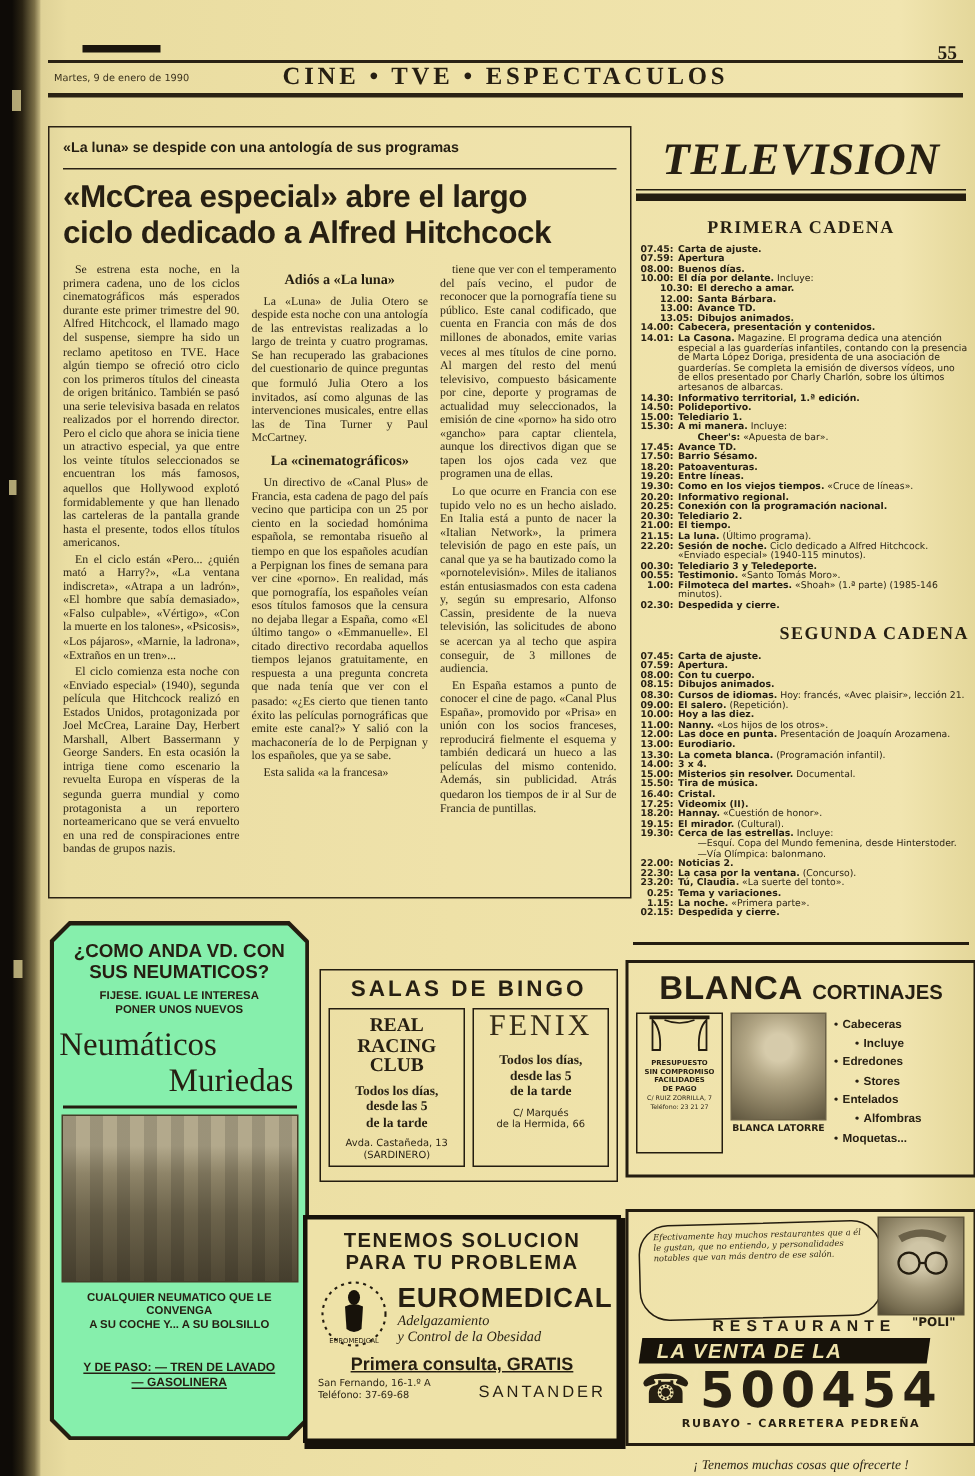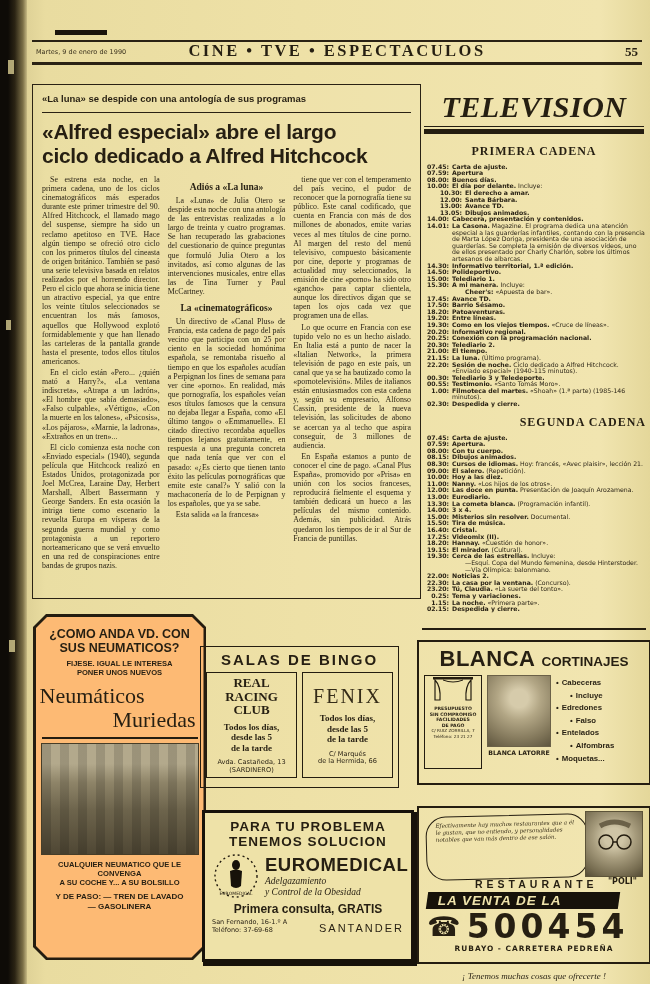--- a/index.html
+++ b/index.html
@@ -10,21 +10,21 @@
   .binding{position:absolute;left:0;top:0;width:27px;height:100%;
     background:linear-gradient(90deg,#0e0b07 0 8px,#2b2414 55%,#7c7048 85%,#c7ba84);}
   .speck{position:absolute;background:#d8cc90;opacity:.8;}
   .topbar-artifact{position:absolute;left:55px;top:30px;width:52px;height:5px;background:#1b150c;}
   
   .hdr-rule-thin{position:absolute;left:32px;top:40px;width:610px;height:1.5px;background:#2a2214;}
   .hdr-rule-thick{position:absolute;left:32px;top:62px;width:610px;height:2.5px;background:#2a2214;}
   .hdr-date{position:absolute;left:36px;top:48px;font-family:"DejaVu Sans",sans-serif;font-size:6.5px;color:#3a3categories020;color:#39301c;}
   .hdr-section{position:absolute;left:32px;top:41px;width:610px;text-align:center;margin:0;
     font:bold 16.5px "Liberation Serif",serif;letter-spacing:2.5px;}
-  .hdr-pageno{position:absolute;right:12px;top:44px;font:bold 13px "Liberation Serif",serif;}
+  .hdr-pageno{position:absolute;right:12px;top:27px;font:bold 13px "Liberation Serif",serif;}
   
   .article{position:absolute;left:32px;top:84px;width:387px;height:513px;border:1.2px solid #2a2214;overflow:hidden;background:rgba(255,250,220,.06);}
   .kicker{margin:8px 9px 0;padding-bottom:8px;border-bottom:1px solid #2a2214;
     font:bold 9.5px "Liberation Sans",sans-serif;}
   .headline{margin:7px 9px 3px;font:bold 21px/24px "Liberation Sans",sans-serif;letter-spacing:-.3px;}
   .cols{display:flex;gap:8px;margin:7px 9px 0;height:432px;overflow:hidden;}
   .col{flex:1;min-width:0;}
   .para{font-size:7.9px;line-height:9.1px;text-align:justify;text-indent:8px;margin:0 0 2px;}
   .subhead{font:bold 9.5px "Liberation Serif",serif;text-align:center;margin:7px 0 4px;}
   
@@ -37,54 +37,54 @@
   .tvrows{padding:0 1px;}
   .tvrow{display:flex;font-family:"DejaVu Sans",sans-serif;font-size:6.2px;line-height:6.6px;}
   .tvrow.indent{padding-left:13px;}
   .tvtime{flex:0 0 26px;text-align:right;padding-right:3px;font-weight:bold;}
   .tvtext{flex:1;min-width:0;}
   .tvname{font-weight:bold;}
   .tv-bottom-rule{position:absolute;left:422px;top:628px;width:224px;height:2px;background:#241d10;}
   
   .ad-neum-outer{position:absolute;left:33px;top:614px;width:173px;height:346px;background:#241d10;
     clip-path:polygon(13px 0,calc(100% - 13px) 0,100% 13px,100% calc(100% - 13px),calc(100% - 13px) 100%,13px 100%,0 calc(100% - 13px),0 13px);}
-  .ad-neum-inner{position:absolute;inset:2.5px;background:#fdba74;
+  .ad-neum-inner{position:absolute;inset:2.5px;background:#86efac;
     clip-path:polygon(12px 0,calc(100% - 12px) 0,100% 12px,100% calc(100% - 12px),calc(100% - 12px) 100%,12px 100%,0 calc(100% - 12px),0 12px);
     text-align:center;}
   .neum-q{font:bold 12.5px/14px "Liberation Sans",sans-serif;margin-top:10px;}
   .neum-l{font:bold 7.6px/9px "Liberation Sans",sans-serif;margin-top:4px;}
   .neum-brand1{font:22px "Liberation Serif",serif;text-align:left;padding-left:4px;margin-top:6px;}
   .neum-brand2{font:22px "Liberation Serif",serif;text-align:right;padding-right:8px;margin-top:-2px;}
   .neum-rule{height:2.5px;background:#241d10;margin:4px 6px;}
   .garage-photo{height:110px;margin:0 5px;
     background:linear-gradient(180deg,#b3a98c 0 18%,#8e8468 35%,#6d644c 60%,#4f4734 100%),
     repeating-linear-gradient(90deg,#00000022 0 9px,#ffffff11 9px 18px);background-blend-mode:multiply;
     border:1px solid #463d28;}
   .neum-c{font:bold 7.6px/9px "Liberation Sans",sans-serif;margin-top:5px;}
-  .neum-paso{font:bold 8px/10px "Liberation Sans",sans-serif;margin-top:5px;}
+  .neum-paso{font:bold 8px/10px "Liberation Sans",sans-serif;margin-top:20px;text-decoration:underline;}
   .neum-addr{font:bold italic 15px/17px "Liberation Serif",serif;margin-top:7px;}
   
-  .ad-bingo{position:absolute;left:200px;top:646px;width:197px;height:140px;border:1.5px solid #241d10;}
+  .ad-bingo{position:absolute;left:213px;top:646px;width:197px;height:140px;border:1.5px solid #241d10;}
   .bingo-hdr{text-align:center;font:bold 15px "Liberation Sans",sans-serif;letter-spacing:2px;margin-top:4px;}
   .bingo-body{display:flex;gap:5px;padding:4px 5px 0;}
   .bingo-box{border:1.5px solid #241d10;flex:1;text-align:center;height:104px;}
   .bingo-name{font:bold 13px/13.5px "Liberation Serif",serif;margin-top:3px;}
-  .fenix-name{font:20px "Liberation Serif",serif;letter-spacing:2px;margin-top:12px;color:#352c18;}
+  .fenix-name{font:20px "Liberation Serif",serif;letter-spacing:2px;margin-top:0;color:#352c18;}
   .bingo-sched{font:bold 9px/10.5px "Liberation Serif",serif;margin-top:5px;}
   .bingo-addr{font:6.6px/7.6px "DejaVu Sans",sans-serif;margin-top:6px;}
   
   .ad-euro{position:absolute;left:202px;top:810px;width:206px;height:146px;border:3px solid #17120a;
     box-shadow:2px 3px 0 1px #17120a;background:#eee2a8;}
   .euro-t{font:bold 13.5px/15px "Liberation Sans",sans-serif;letter-spacing:1px;text-align:center;margin-top:6px;}
   .euro-mid{display:flex;align-items:center;gap:6px;padding:4px 8px 0;}
   .euro-logo{flex:0 0 46px;height:46px;}
   .euro-right{flex:1;}
   .euro-brand{font:bold 18.5px "Liberation Sans",sans-serif;letter-spacing:.5px;}
   .euro-tag{font:italic 9.5px/11px "Liberation Serif",serif;}
-  .euro-offer{font:bold 12px "Liberation Sans",sans-serif;text-align:center;margin-top:3px;}
+  .euro-offer{font:bold 12px "Liberation Sans",sans-serif;text-align:center;margin-top:3px;text-decoration:underline;}
   .euro-foot{display:flex;justify-content:space-between;align-items:flex-end;padding:3px 7px 0;}
   .euro-addr{font:6.5px/7.5px "DejaVu Sans",sans-serif;}
   .euro-city{font:11px "Liberation Sans",sans-serif;letter-spacing:2px;}
   
   .ad-blanca{position:absolute;left:417px;top:640px;width:230px;height:141px;border:2.5px solid #241d10;}
   .blanca-title{display:flex;justify-content:center;align-items:baseline;gap:6px;margin-top:4px;}
   .blanca-b1{font:bold 22px "Liberation Sans",sans-serif;letter-spacing:.5px;}
   .blanca-b2{font:bold 13.5px "Liberation Sans",sans-serif;}
   .blanca-sub{text-align:center;font:bold 7.6px/9px "Liberation Sans",sans-serif;}
   .blanca-body{display:flex;gap:5px;padding:3px 5px 0;}
@@ -128,21 +128,21 @@
 
   <div class="hdr-rule-thin"></div>
   <span class="hdr-date">Martes, 9 de enero de 1990</span>
   <h1 class="hdr-section">CINE • TVE • ESPECTACULOS</h1>
   <span class="hdr-pageno">55</span>
   <div class="hdr-rule-thick"></div>
 
   <section class="article">
     <div class="kicker">«La luna» se despide con una antología de sus programas</div>
     <h2 class="headline">
-      <div>«Alfred especial» abre el largo</div>
+      <div>«McCrea especial» abre el largo</div>
       <div>ciclo dedicado a Alfred Hitchcock</div>
     </h2>
     <div class="cols">
       <div class="col">
 
       <div class="blk para">Se estrena esta noche, en la primera cadena, uno de los ciclos cinematográficos más esperados durante este primer trimestre del 90. Alfred Hitchcock, el llamado mago del suspense, siempre ha sido un reclamo apetitoso en TVE. Hace algún tiempo se ofreció otro ciclo con los primeros títulos del cineasta de origen británico. También se pasó una serie televisiva basada en relatos realizados por el horrendo director. Pero el ciclo que ahora se inicia tiene un atractivo especial, ya que entre los veinte títulos seleccionados se encuentran los más famosos, aquellos que Hollywood explotó formidablemente y que han llenado las carteleras de la pantalla grande hasta el presente, todos ellos títulos americanos.</div>
           <div class="blk para">En el ciclo están «Pero... ¿quién mató a Harry?», «La ventana indiscreta», «Atrapa a un ladrón», «El hombre que sabía demasiado», «Falso culpable», «Vértigo», «Con la muerte en los talones», «Psicosis», «Los pájaros», «Marnie, la ladrona», «Extraños en un tren»...</div>
           <div class="blk para">El ciclo comienza esta noche con «Enviado especial» (1940), segunda película que Hitchcock realizó en Estados Unidos, protagonizada por Joel McCrea, Laraine Day, Herbert Marshall, Albert Bassermann y George Sanders. En esta ocasión la intriga tiene como escenario la revuelta Europa en vísperas de la segunda guerra mundial y como protagonista a un reportero norteamericano que se verá envuelto en una red de conspiraciones entre bandas de grupos nazis.</div>
         </div>
       <div class="col">
@@ -516,22 +516,22 @@
         <div class="bingo-addr">
           <div>C/ Marqués</div>
           <div>de la Hermida, 66</div>
         </div>
       </div>
     </div>
   </div>
 
   <div class="ad-euro">
     <div class="euro-t">
+      <div>TENEMOS SOLUCION</div>
       <div>PARA TU PROBLEMA</div>
-      <div>TENEMOS SOLUCION</div>
     </div>
     <div class="euro-mid">
       <span class="euro-logo">
         <svg width="46" height="46" viewBox="0 0 46 46">
           <circle cx="23" cy="23" r="21" fill="none" stroke="#241d10" stroke-width="1.4" stroke-dasharray="2 3"></circle>
           <ellipse cx="23" cy="12" rx="4" ry="5" fill="#17120a"></ellipse>
           <path d="M17 18 Q23 15 29 18 L28 33 Q23 37 18 33 Z" fill="#17120a"></path>
           <text x="23" y="42" font-size="4.5" text-anchor="middle" fill="#241d10" font-family="DejaVu Sans, sans-serif">EUROMEDICAL</text>
         </svg>
       </span>
@@ -575,21 +575,21 @@
       </div>
       <div class="portrait-wrap">
         <div class="portrait-photo"></div>
         <div class="portrait-caption">BLANCA LATORRE</div>
       </div>
       <div class="blanca-list">
 
       <div class="bitem"><span class="bullet">•</span><span>Cabeceras</span></div>
           <div class="bitem"><span class="bullet">•</span><span>Incluye</span></div>
           <div class="bitem"><span class="bullet">•</span><span>Edredones</span></div>
-          <div class="bitem"><span class="bullet">•</span><span>Falso</span></div>
+          <div class="bitem"><span class="bullet">•</span><span>Stores</span></div>
           <div class="bitem"><span class="bullet">•</span><span>Entelados</span></div>
           <div class="bitem"><span class="bullet">•</span><span>Alfombras</span></div>
           <div class="bitem"><span class="bullet">•</span><span>Moquetas...</span></div>
         </div>
     </div>
   </div>
 
   <div class="ad-venta">
     <div class="venta-bubble">Efectivamente hay muchos restaurantes que a él le gustan, que no entiendo, y personalidades notables que van más dentro de ese salón.</div>
     <div class="poli-photo">

